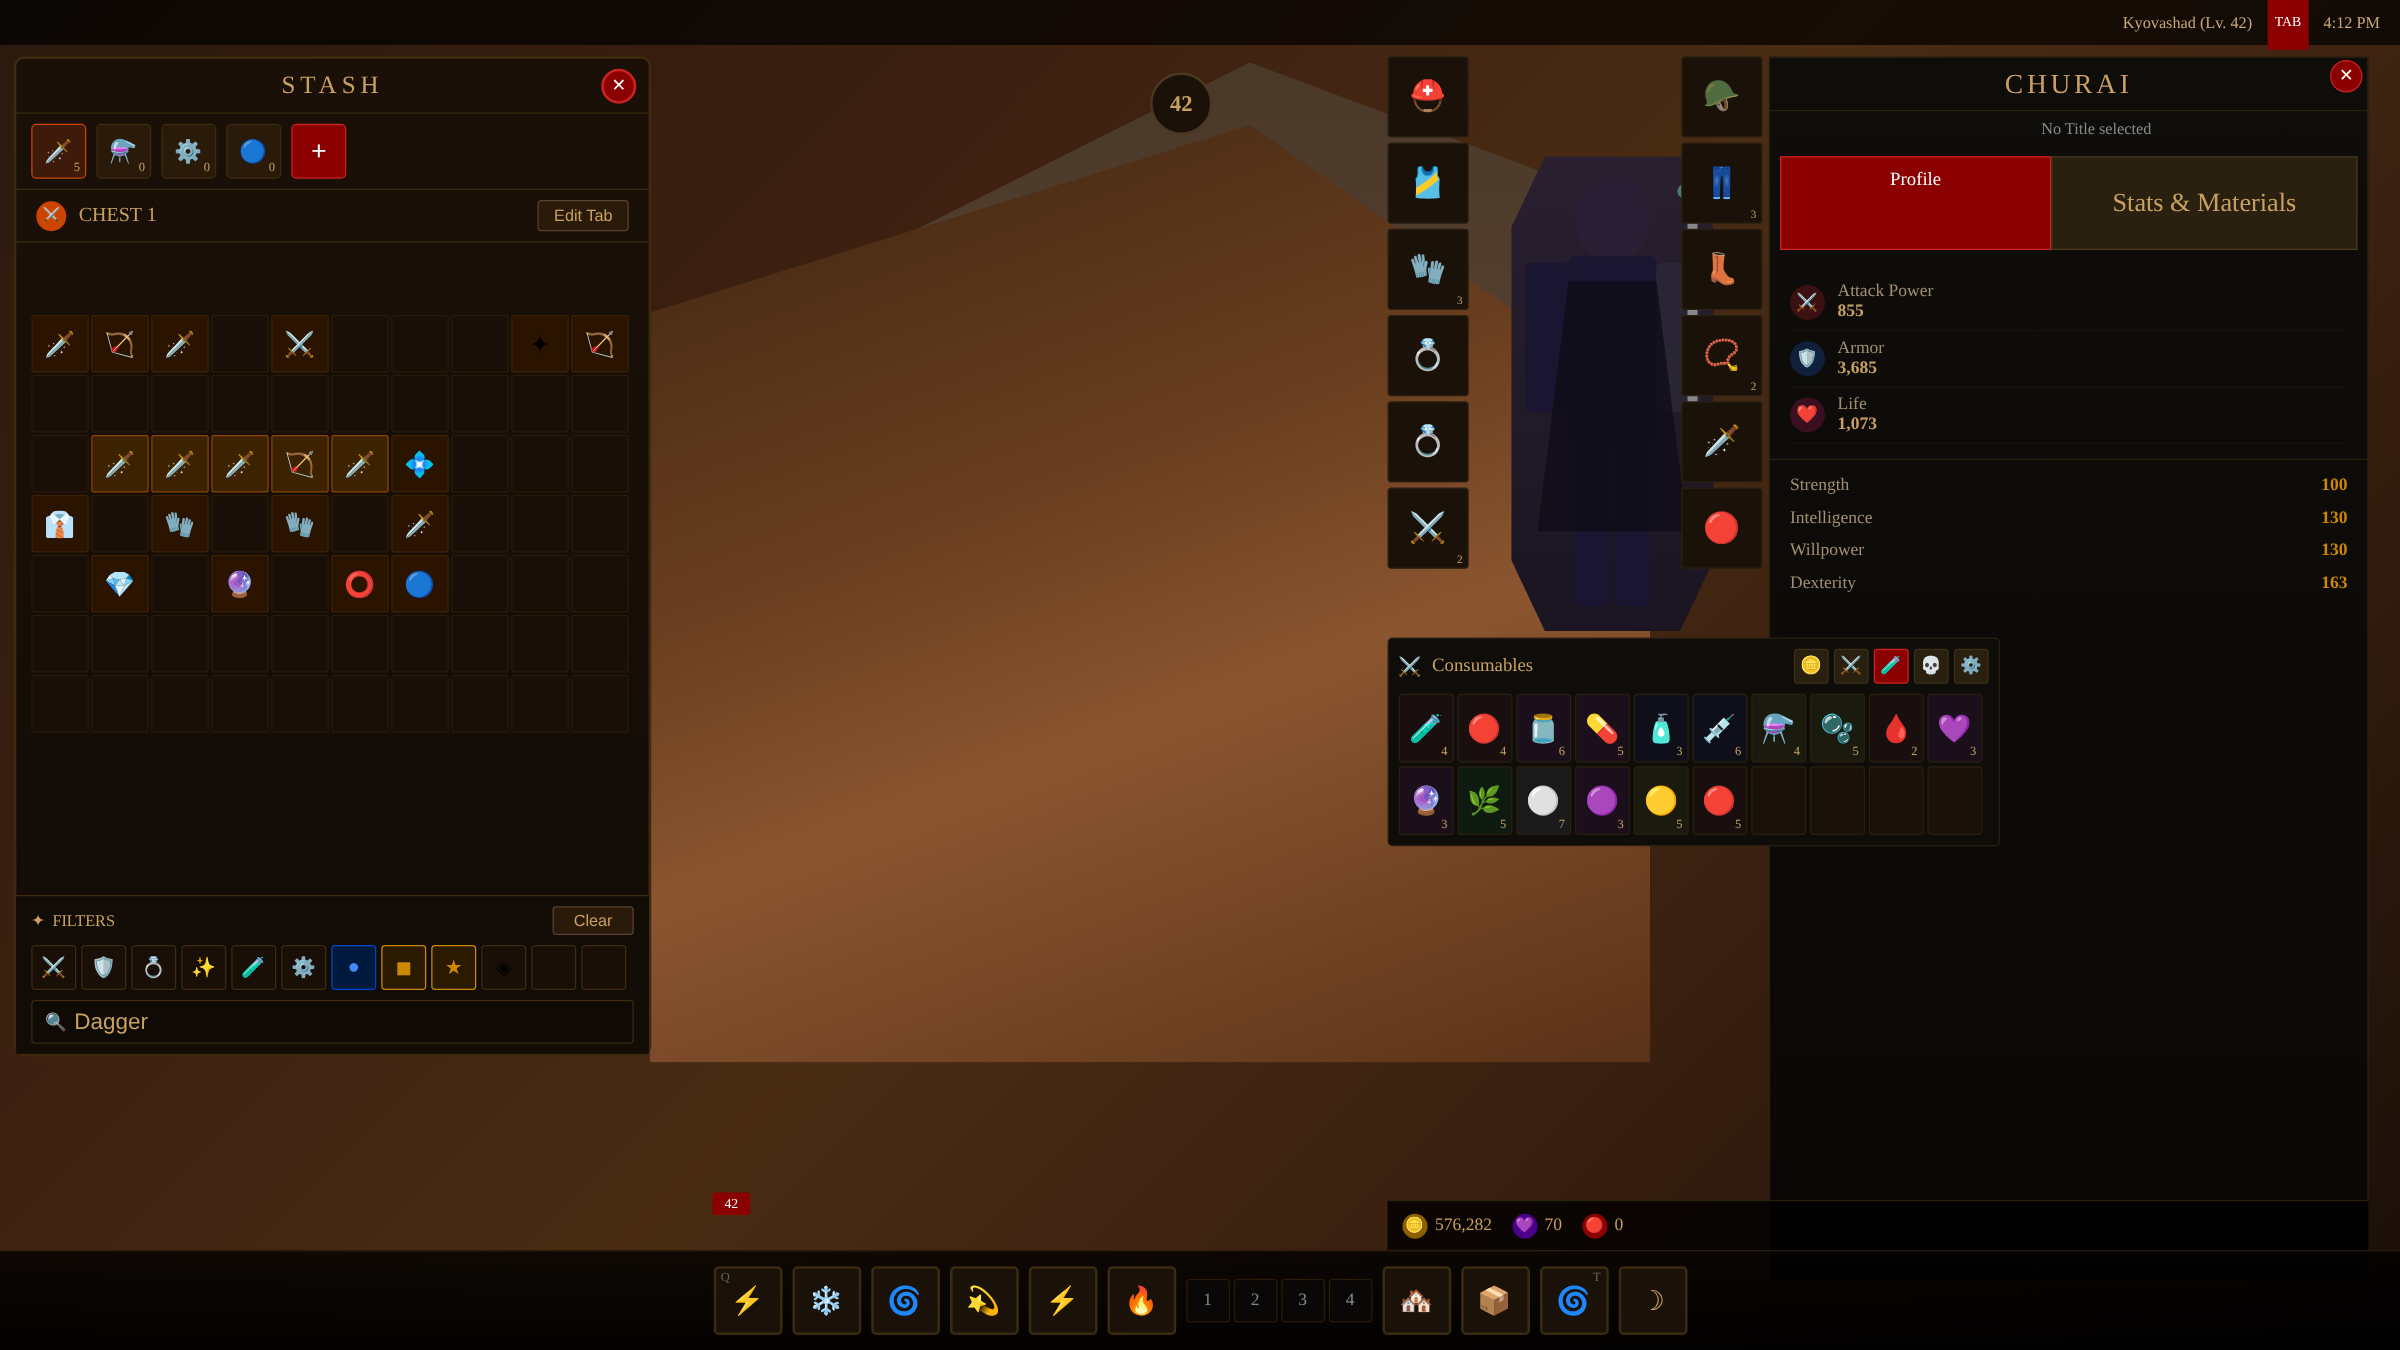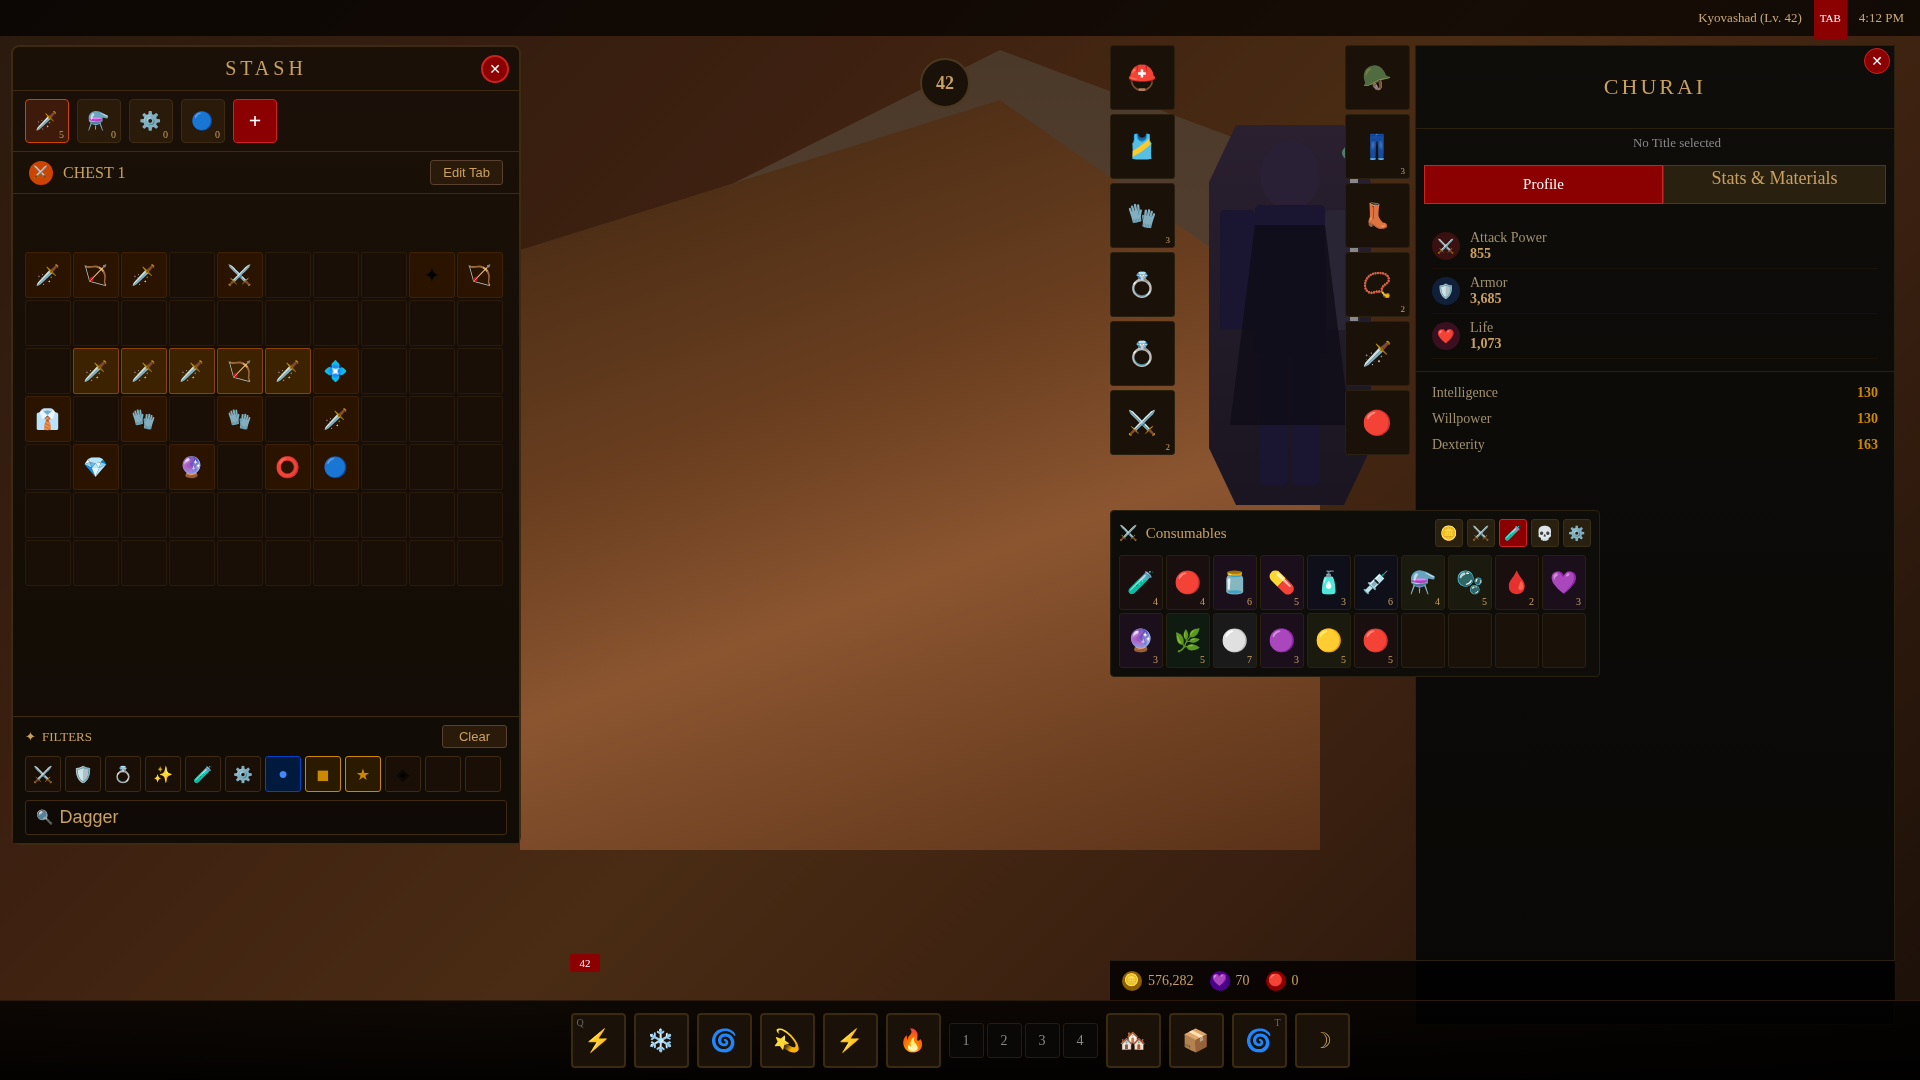--- a/index.html
+++ b/index.html
@@ -329,21 +329,21 @@
       background: linear-gradient(180deg, #0f0d0a 0%, #0a0806 100%);
       border: 1px solid #2a2010;
       z-index: 50;
     }
 
     .char-name {
       text-align: center;
       color: #c8a060;
       font-size: 22px;
       letter-spacing: 3px;
-      padding: 28px;
+      padding: 8px;
       border-bottom: 1px solid #2a2010;
     }
 
     .char-title {
       text-align: center;
       color: #888;
       font-size: 13px;
       padding: 6px;
       margin-left: 44px;
     }
@@ -363,24 +363,24 @@
       text-align: center;
       cursor: pointer;
       font-size: 15px;
     }
 
     .char-btn-stats {
       flex: 1;
       background: #2a2010;
       border: 1px solid #4a3820;
       color: #c8a060;
-      padding: 2px;
+      padding: 24px;
       text-align: center;
       cursor: pointer;
-      font-size: 18px;
+      font-size: 21px;
     }
 
     
     .stats-section {
       padding: 12px 16px;
       border-bottom: 1px solid #2a2010;
     }
 
     .stat-row {
       display: flex;
@@ -983,20 +983,24 @@
         <div class="stat-icon" style="background:#3a1020;">❤️</div>
         <div>
           <div class="stat-name">Life</div>
           <div class="stat-value-large">1,073</div>
         </div>
       </div>
     </div>
   </div>
 
   <div class="attrs-section">
+    <div class="attr-row">
+      <span class="attr-name">Strength</span>
+      <span class="attr-value">100</span>
+    </div>
     <div class="attr-row">
       <span class="attr-name">Intelligence</span>
       <span class="attr-value">130</span>
     </div>
     <div class="attr-row">
       <span class="attr-name">Willpower</span>
       <span class="attr-value">130</span>
     </div>
     <div class="attr-row">
       <span class="attr-name">Dexterity</span>

